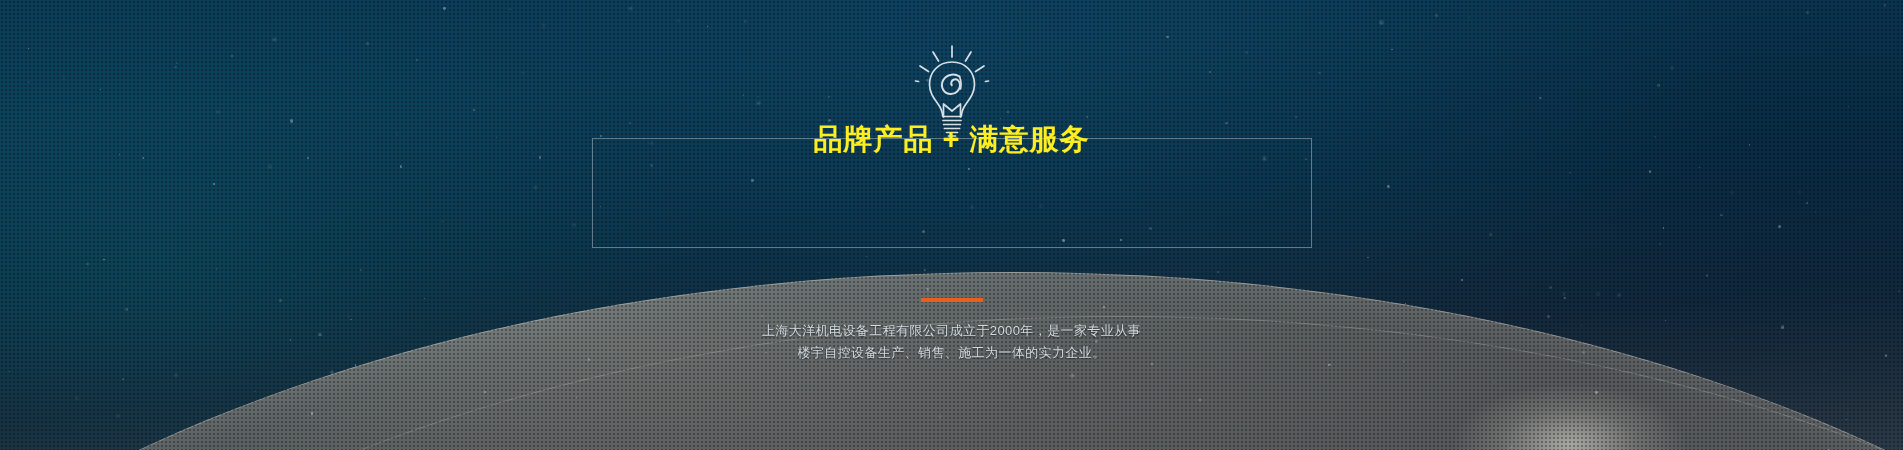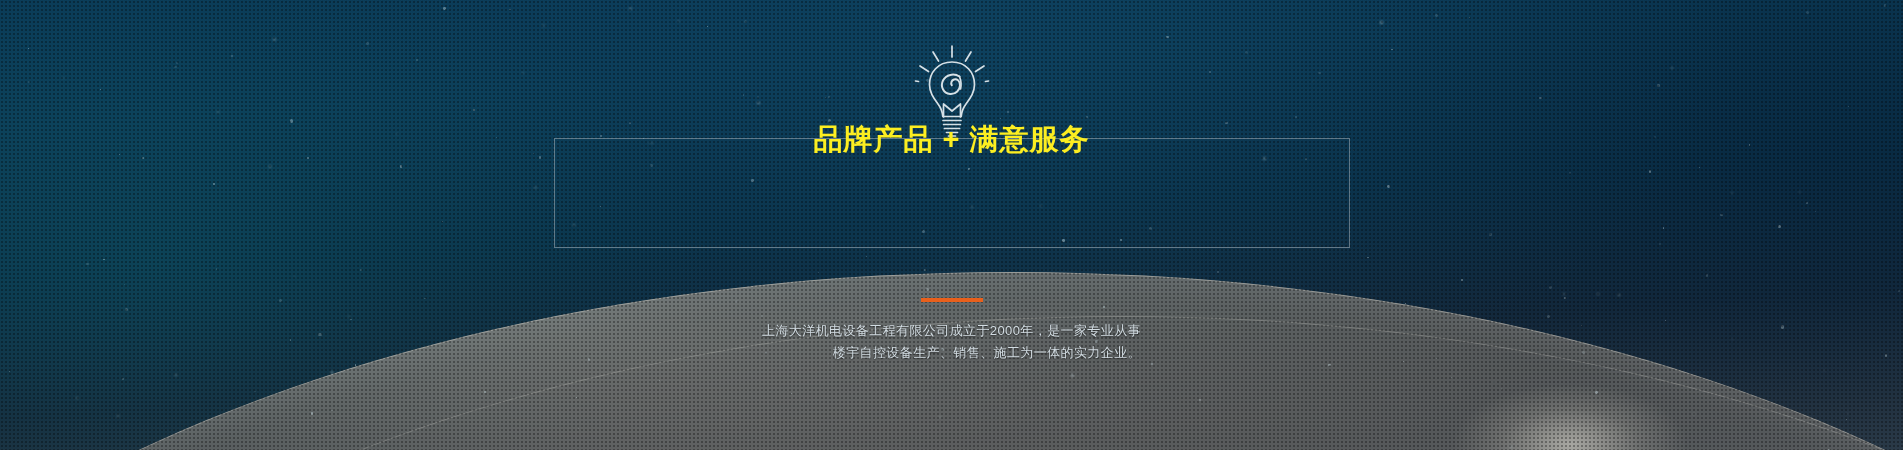--- a/index.html
+++ b/index.html
@@ -85,21 +85,21 @@
     display:flex; flex-direction:column; align-items:center;
   }
 
   
   #bulb { margin-top:40px; width:104px; height:104px; }
 
   
   #frame {
     position:relative;
     margin-top:-6px;
-    width:796px;
+    width:720px;
     height:110px;
     border:1px solid rgba(198,208,214,0.46);
   }
   
   .frame-gap { position:absolute; background:transparent; }
   #gap-top {
     top:-8px; left:50%; transform:translateX(-50%);
     width:300px; height:16px;
   }
   #gap-bottom {
@@ -143,21 +143,21 @@
   
   #desc {
     margin-top:18px;
     text-align:center;
     color:#d2dce2;
     font-size:13px;
     line-height:22px;
     letter-spacing:0.4px;
     text-shadow:0 1px 2px rgba(0,0,0,0.6);
   }
-  #desc div { white-space:nowrap;text-align:right; }
+  #desc div { white-space:nowrap; }
 </style>
 </head>
 <body>
 
 <div id="banner">
 
   <div id="globe-wrap">
     <div id="globe"></div>
     <div id="globe-rim"></div>
     <div id="globe-rim2"></div>

